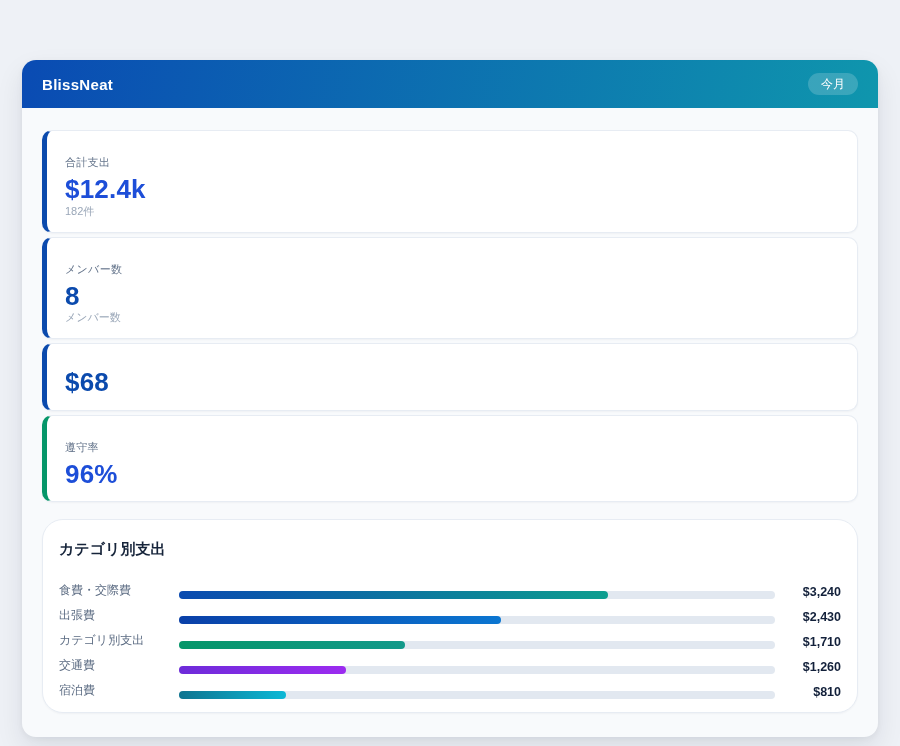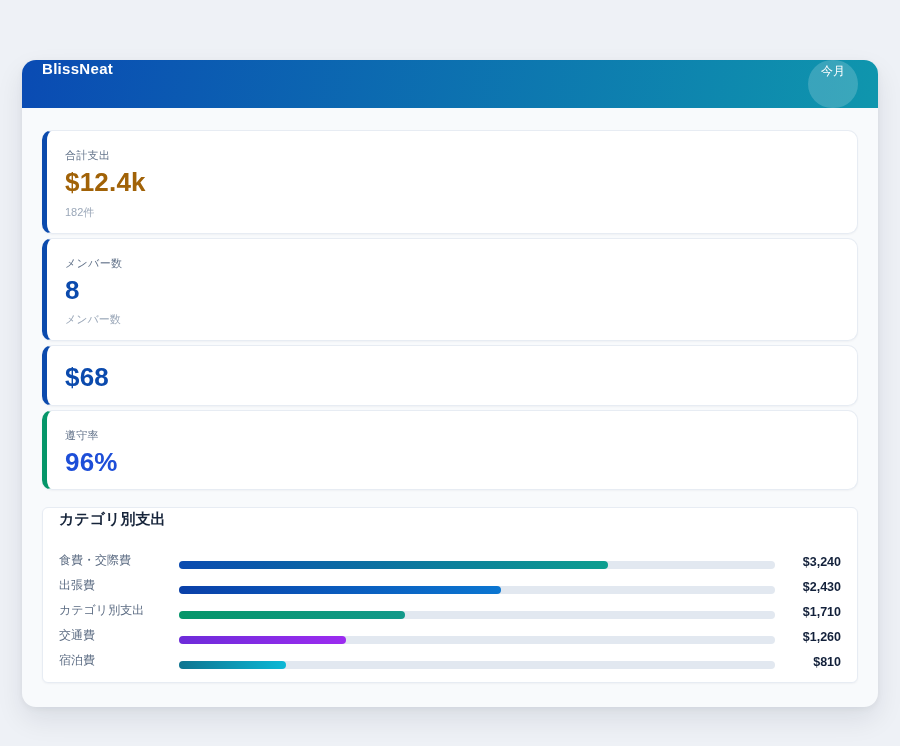--- a/index.html
+++ b/index.html
@@ -10,42 +10,42 @@
     font-family: "Liberation Sans", "DejaVu Sans", sans-serif;
     position: relative;
   }
   .app-card {
     position: absolute; left: 22px; top: 60px; width: 856px;
     background: #f8fafc; border-radius: 14px;
     box-shadow: 0 12px 28px rgba(15,23,42,.09), 0 2px 6px rgba(15,23,42,.05);
     overflow: hidden;
   }
   .header {
-    height: 48px; display: flex; justify-content: space-between;
+    height: 48px; display: flex; align-items: center; justify-content: space-between;
     padding: 0 20px;
   }
   .app-title { color: #ffffff; font-weight: bold; font-size: 15px; letter-spacing: .3px; }
   .badge {
     background: rgba(255,255,255,.18); color: #ffffff; font-size: 12px;
     padding: 4px 13px; border-radius: 999px; line-height: 14px; cursor: default;
   }
   .content { padding: 22px 20px 24px; }
   .stat-card {
     background: #ffffff; border: 1px solid #e7ecf3; border-left-width: 5px;
     border-left-style: solid; border-radius: 10px;
-    padding: 17px 18px 13px; margin-bottom: 4px;
+    padding: 24px 18px 13px; margin-bottom: 4px;
     box-shadow: 0 1px 2px rgba(15,23,42,.04);
   }
   .stat-label { font-size: 11px; color: #64748b; margin-bottom: 5px; letter-spacing: .3px; }
   .stat-value { font-size: 26px; font-weight: bold; line-height: 1.1; letter-spacing: .2px; }
-  .stat-sub { font-size: 11px; color: #9aa7b8; margin-top: 8px; }
+  .stat-sub { font-size: 11px; color: #9aa7b8; margin-top: 0; }
   .stat-sub:empty { display: none; }
   .category-card {
-    background: #ffffff; border: 1px solid #e7ecf3; border-radius: 6px;
-    padding: 0 16px 13px; margin-top: 17px;
+    background: #ffffff; border: 1px solid #e7ecf3; border-radius: 21px;
+    padding: 18px 16px 13px; margin-top: 17px;
     box-shadow: 0 1px 2px rgba(15,23,42,.04);
   }
   .category-title { font-size: 15px; font-weight: bold; color: #16243a; margin: 2px 0 15px; }
   .cat-row { display: flex; align-items: flex-end; height: 25px; }
   .cat-label { width: 120px; font-size: 12px; color: #5b6b82; }
   .cat-track { flex: 1; height: 8px; border-radius: 4px; background: #e2e8f0; }
   .cat-fill { height: 8px; border-radius: 4px; }
   .cat-value { width: 66px; text-align: right; font-size: 12.5px; font-weight: bold; color: #12203a; }
 </style>
 </head>
@@ -55,21 +55,21 @@
 
   <div class="header" style="background: linear-gradient(100deg, rgb(10, 75, 179), rgb(15, 150, 173));">
     <div class="app-title">BlissNeat</div>
     <div class="badge">今月</div>
   </div>
 
   <div class="content">
 
     <div class="stat-card" style="border-left-color: rgb(11, 74, 173);">
       <div class="stat-label">合計支出</div>
-      <div class="stat-value" style="color: #a16207;">$12.4k</div>
+      <div class="stat-value" style="color: #1d4ed8;">$12.4k</div>
       <div class="stat-sub">182件</div>
     </div>
 
     <div class="stat-card" style="border-left-color: rgb(11, 74, 173);">
       <div class="stat-label">メンバー数</div>
       <div class="stat-value" style="color: rgb(11, 74, 173);">8</div>
       <div class="stat-sub">メンバー数</div>
     </div>
 
     <div class="stat-card" style="border-left-color: rgb(11, 74, 173);">

